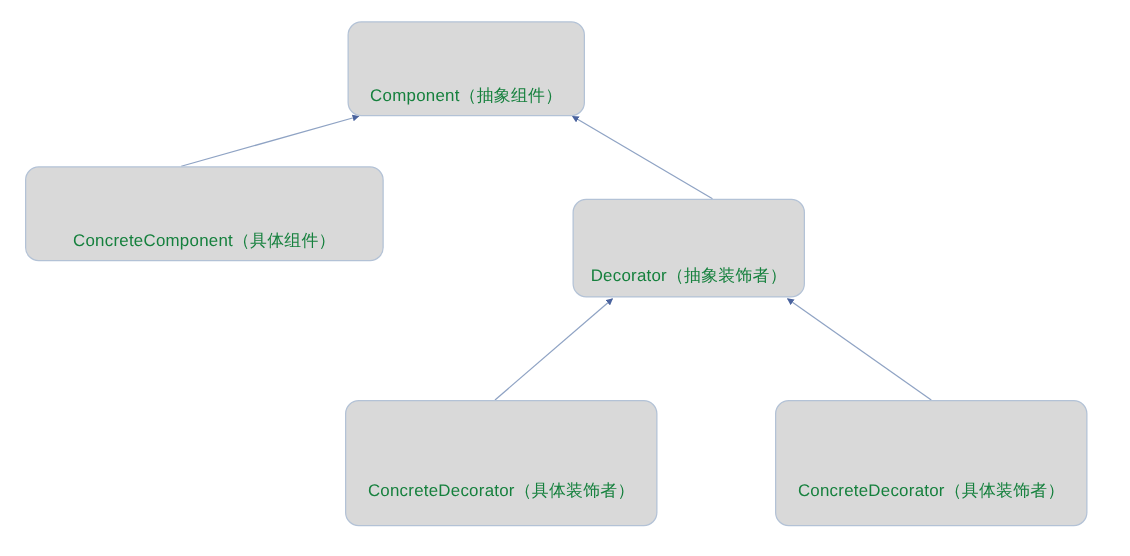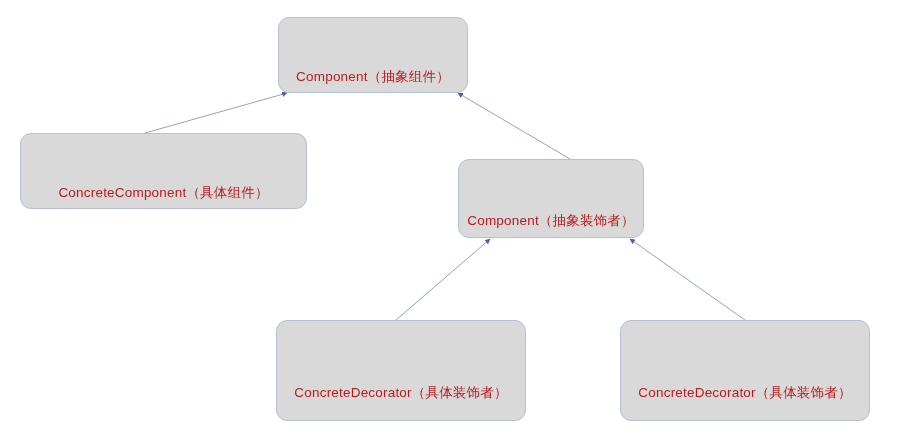--- a/index.html
+++ b/index.html
@@ -31,21 +31,21 @@
     box-sizing: border-box;
     background: #d9d9d9;
     border: 1px solid #b3c2d6;
     border-radius: 11px;
     display: flex;
     align-items: center;
     justify-content: center;
     padding: 0 10px;
   }
   .uml-node-label {
-    color: #b91c1c;
+    color: #15803d;
     font-size: 13.5px;
     line-height: 1.3;
     letter-spacing: 0.2px;
     white-space: nowrap;
     text-align: center;
     margin-top: 44px;
   }
   
   #node-component        { left: 278px; top: 17px;  width: 190px; height: 76px; }
   #node-concrete-component { left: 20px;  top: 133px; width: 287px; height: 76px; }
@@ -76,21 +76,21 @@
 
   <div class="uml-node" id="node-component">
     <span class="uml-node-label">Component（抽象组件）</span>
   </div>
 
   <div class="uml-node" id="node-concrete-component">
     <span class="uml-node-label">ConcreteComponent（具体组件）</span>
   </div>
 
   <div class="uml-node" id="node-decorator">
-    <span class="uml-node-label">Component（抽象装饰者）</span>
+    <span class="uml-node-label">Decorator（抽象装饰者）</span>
   </div>
 
   <div class="uml-node" id="node-concrete-decorator-1">
     <span class="uml-node-label">ConcreteDecorator（具体装饰者）</span>
   </div>
 
   <div class="uml-node" id="node-concrete-decorator-2">
     <span class="uml-node-label">ConcreteDecorator（具体装饰者）</span>
   </div>
 

